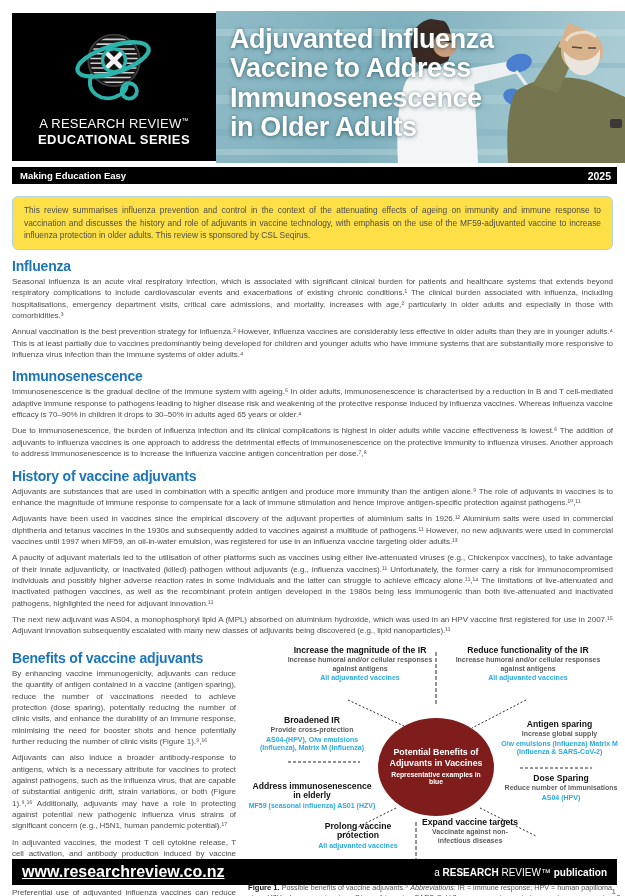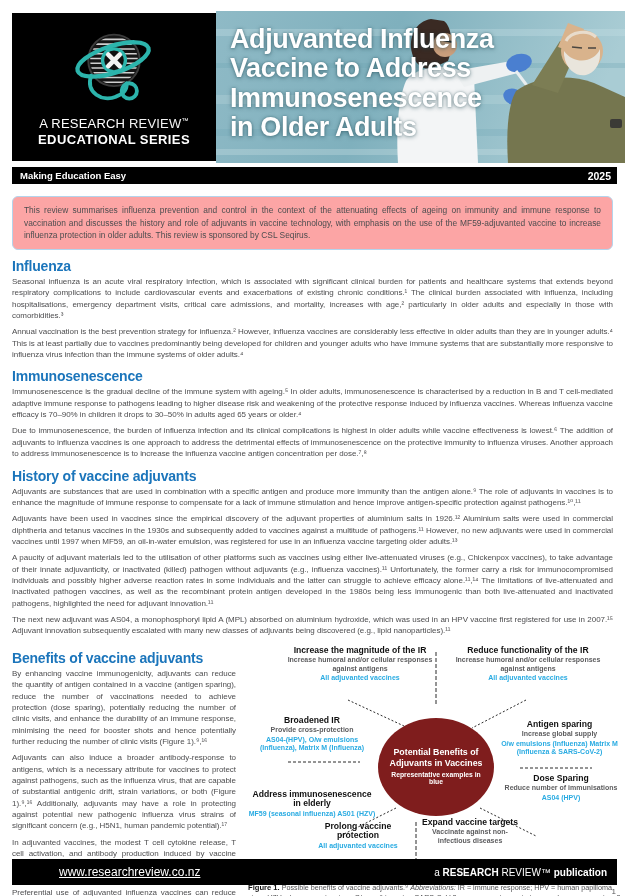--- a/index.html
+++ b/index.html
@@ -42,21 +42,21 @@
     margin: 4px 8px 0 12px; height: 17px; background: #000;
     display: flex; align-items: center; justify-content: space-between;
     color: #fff; padding: 0 6px 0 8px; gap: 29px;
   }
   .topbar .tag { font-size: 9.5px; font-weight: bold; }
   .topbar .year { font-size: 10.5px; font-weight: bold; }
 
   
   .intro-box {
     margin: 12px 12px 0 12px;
-    background: #fca5a5; border: 1px solid #b4d4ec; border-radius: 6px;
+    background: #fde047; border: 1px solid #b4d4ec; border-radius: 6px;
     padding: 7px 11px;
     font-size: 8.4px; line-height: 1.5; text-align: justify; color:#4d4d4f;
   }
 
   
   .content { padding: 0 12px; }
   h2.sec {
     font-size: 14px; font-weight: bold; color: #1b75bb;
     margin: 8px 0 2px 0; letter-spacing: -0.2px;
   }
@@ -73,21 +73,21 @@
   .fig-wrap { position: relative; width: 377px; height: 230px; }
   .fig-wrap svg.lines { position:absolute; inset:0; width:100%; height:100%; }
   .fig-item { position: absolute; text-align: center; }
   .fi-title { font-size: 8.6px; font-weight: bold; color: #111; line-height: 1.12; }
   .fi-desc  { font-size: 7px; color: #3f3f41; line-height: 1.18; margin-top: 1px; font-weight: bold; opacity:.85;}
   .fi-ex    { font-size: 7px; font-weight: bold; color: #29abe2; line-height: 1.18; margin-top: 1px; }
   .pos0 { left: 28px;  top: 0px;   width: 168px; }
   .pos1 { left: 196px; top: 0px;   width: 168px; }
   .pos2 { left: 0px;   top: 70px;  width: 128px; }
   .pos3 { left: 246px; top: 74px;  width: 131px; }
-  .pos4 { left: 0px;   top: 144px; width: 128px; }
+  .pos4 { left: 0px;   top: 136px; width: 128px; }
   .pos5 { left: 254px; top: 128px; width: 118px; }
   .pos6 { left: 58px;  top: 176px; width: 104px; }
   .pos7 { left: 172px; top: 172px; width: 100px; }
   .fig-center {
     position: absolute; left: 130px; top: 72px; width: 116px; height: 98px;
     background: #7f1d1d; border-radius: 50%;
     display: flex; flex-direction: column; align-items: center; justify-content: center;
     color: #fff; text-align: center; padding: 6px 10px;
   }
   .fig-center .ct { font-size: 8.8px; font-weight: bold; line-height: 1.15; }
@@ -97,21 +97,21 @@
   .caption .cap-label { font-weight: bold; color: #111; font-size: 7.6px; }
   .caption .cap-abbr-label { font-style: italic; }
 
   
   .footer-bar {
     position: absolute; left: 12px; bottom: 11px; width: 605px; height: 26px;
     background: #000; color: #fff;
     display: flex; align-items: center; justify-content: space-between;
     padding: 0 10px;
   }
-  .footer-url { font-size: 12px; font-weight: normal; color:#fff; text-decoration: underline; margin-left: 37px; }
+  .footer-url { font-size: 16px; font-weight: bold; color:#fff; text-decoration: underline; }
   .footer-pub { font-size: 10px; }
   .footer-pub b { font-weight: bold; }
   .page-num { position: absolute; right: 9px; bottom: 0px; font-size: 8px; color: #58595b; }
 </style>
 </head>
 <body>
 
 <div class="page">
 
   <div class="header-band">

